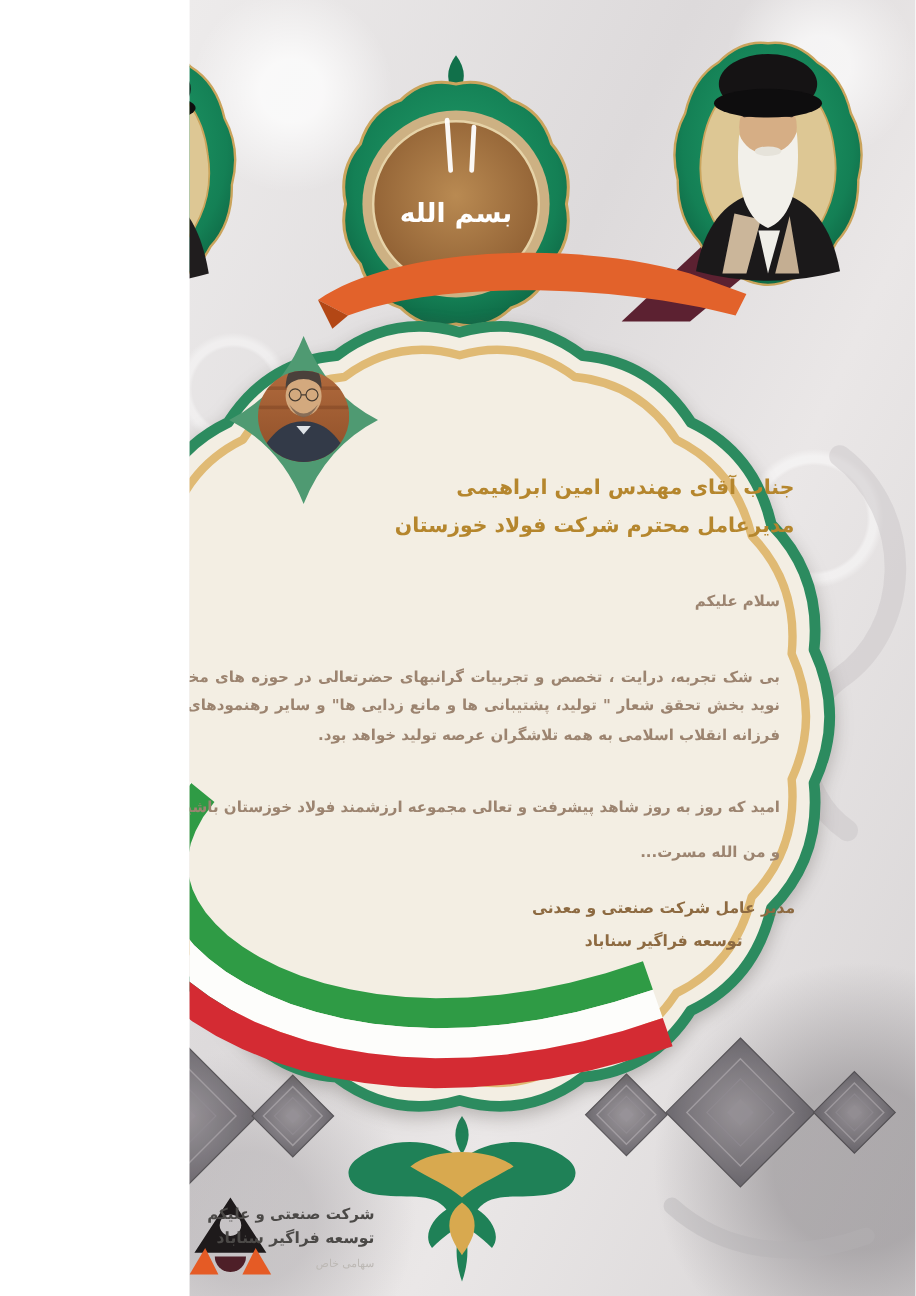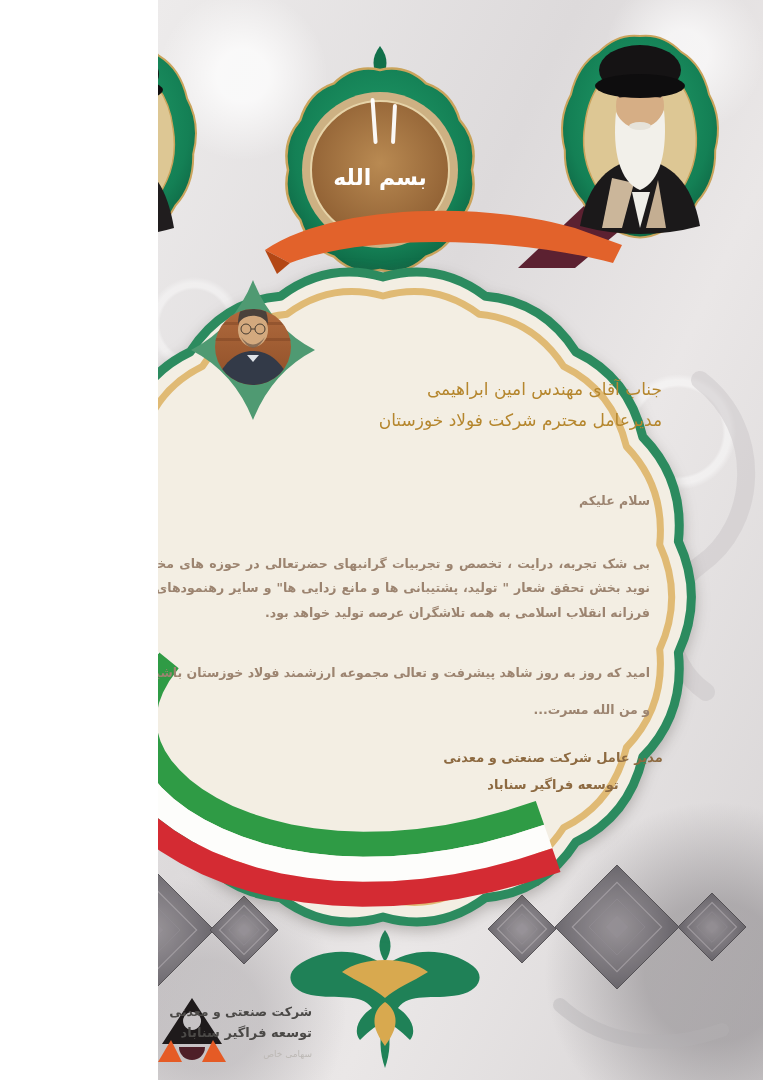--- a/index.html
+++ b/index.html
@@ -9,22 +9,22 @@
       radial-gradient(circle at 86% 40%, rgba(255,255,255,0) 44px, rgba(255,255,255,.45) 47px, rgba(255,255,255,.45) 52px, rgba(255,255,255,0) 58px),
       radial-gradient(circle at 6% 30%, rgba(255,255,255,0) 34px, rgba(255,255,255,.4) 37px, rgba(255,255,255,.4) 41px, rgba(255,255,255,0) 47px),
       radial-gradient(circle at 14% 7%, rgba(255,255,255,.75) 0 26px, rgba(255,255,255,0) 85px),
       radial-gradient(circle at 87% 5%, rgba(255,255,255,.65) 0 24px, rgba(255,255,255,0) 80px),
       radial-gradient(circle at 92% 90%, rgba(118,114,118,.45) 0 70px, rgba(118,114,118,0) 170px),
       radial-gradient(circle at 8% 94%, rgba(148,144,148,.35) 0 55px, rgba(148,144,148,0) 140px),
       linear-gradient(115deg,#edebeb 0%,#dddadb 38%,#eae7e7 62%,#d6d3d4 100%);
   }
   svg text{font-family:"DejaVu Sans",sans-serif;}
   .txt{position:absolute;direction:rtl;}
-  .recipient{top:374px;right:101px;width:560px;text-align:right;
-    color:#b5862d;font-size:17px;font-weight:400;line-height:31px;}
+  .recipient{top:392px;right:101px;width:560px;text-align:right;
+    color:#b5862d;font-size:17px;font-weight:700;line-height:31px;}
   .letter{top:477px;right:101px;width:552px;text-align:justify;text-align-last:right;
     color:#9c8470;font-size:12.5px;font-weight:700;line-height:24.5px;}
   .letter p{margin:12px;}
   .sp14{height:14px;} .sp12{height:12px;}
   .signature{top:744px;left:205px;width:380px;text-align:center;
     color:#8d6a41;font-size:13px;font-weight:700;line-height:27px;}
   .footer-co{top:1002px;left:4px;width:150px;text-align:right;color:#4b4947;}
   .footer-co .l1{font-size:12.5px;font-weight:700;line-height:20px;}
   .footer-co .l2{font-size:13px;font-weight:700;line-height:22px;letter-spacing:1px;}
   .footer-co .l3{font-size:9px;font-weight:400;color:#bcb8b4;margin-top:5px;}
@@ -227,18 +227,18 @@
     <p>امید که روز به روز شاهد پیشرفت و تعالی مجموعه ارزشمند فولاد خوزستان باشیم .</p>
     <p>و من الله مسرت...</p>
   </div>
 
   <div class="txt signature">
     <div>مدیر عامل شرکت صنعتی و معدنی</div>
     <div>توسعه فراگیر سناباد</div>
   </div>
 
   <div class="txt footer-co">
-    <div class="l1">شرکت صنعتی و معدنی</div>
+    <div class="l1">شرکت صنعتی و علیکم</div>
     <div class="l2">توسعه فراگیر سناباد</div>
     <div class="l3">سهامی خاص</div>
   </div>
 
 </div>
 
 </body></html>

